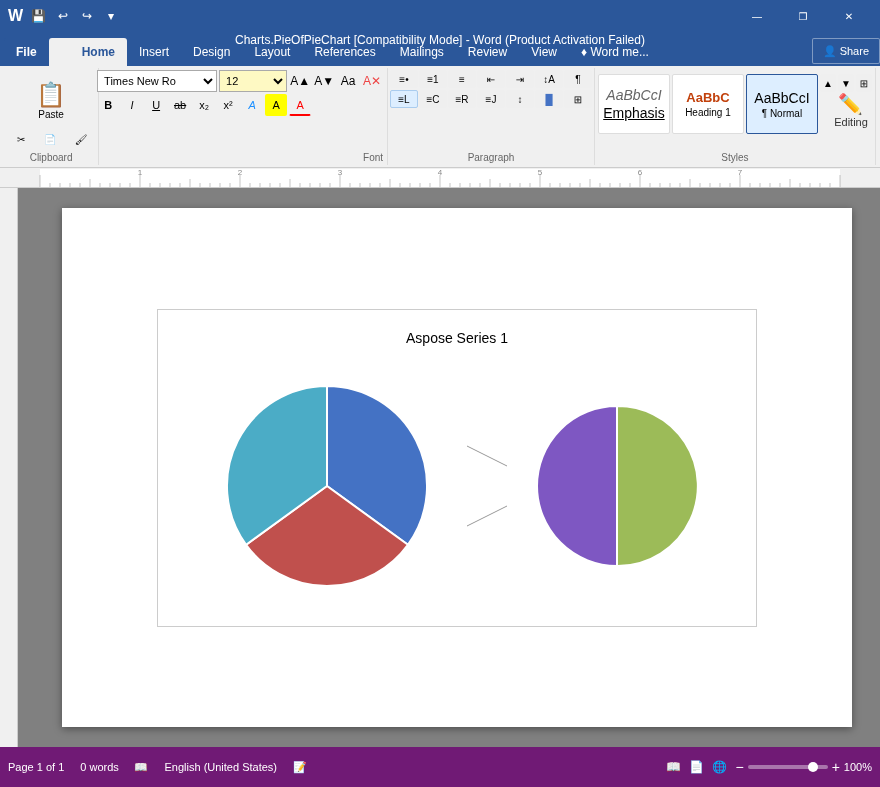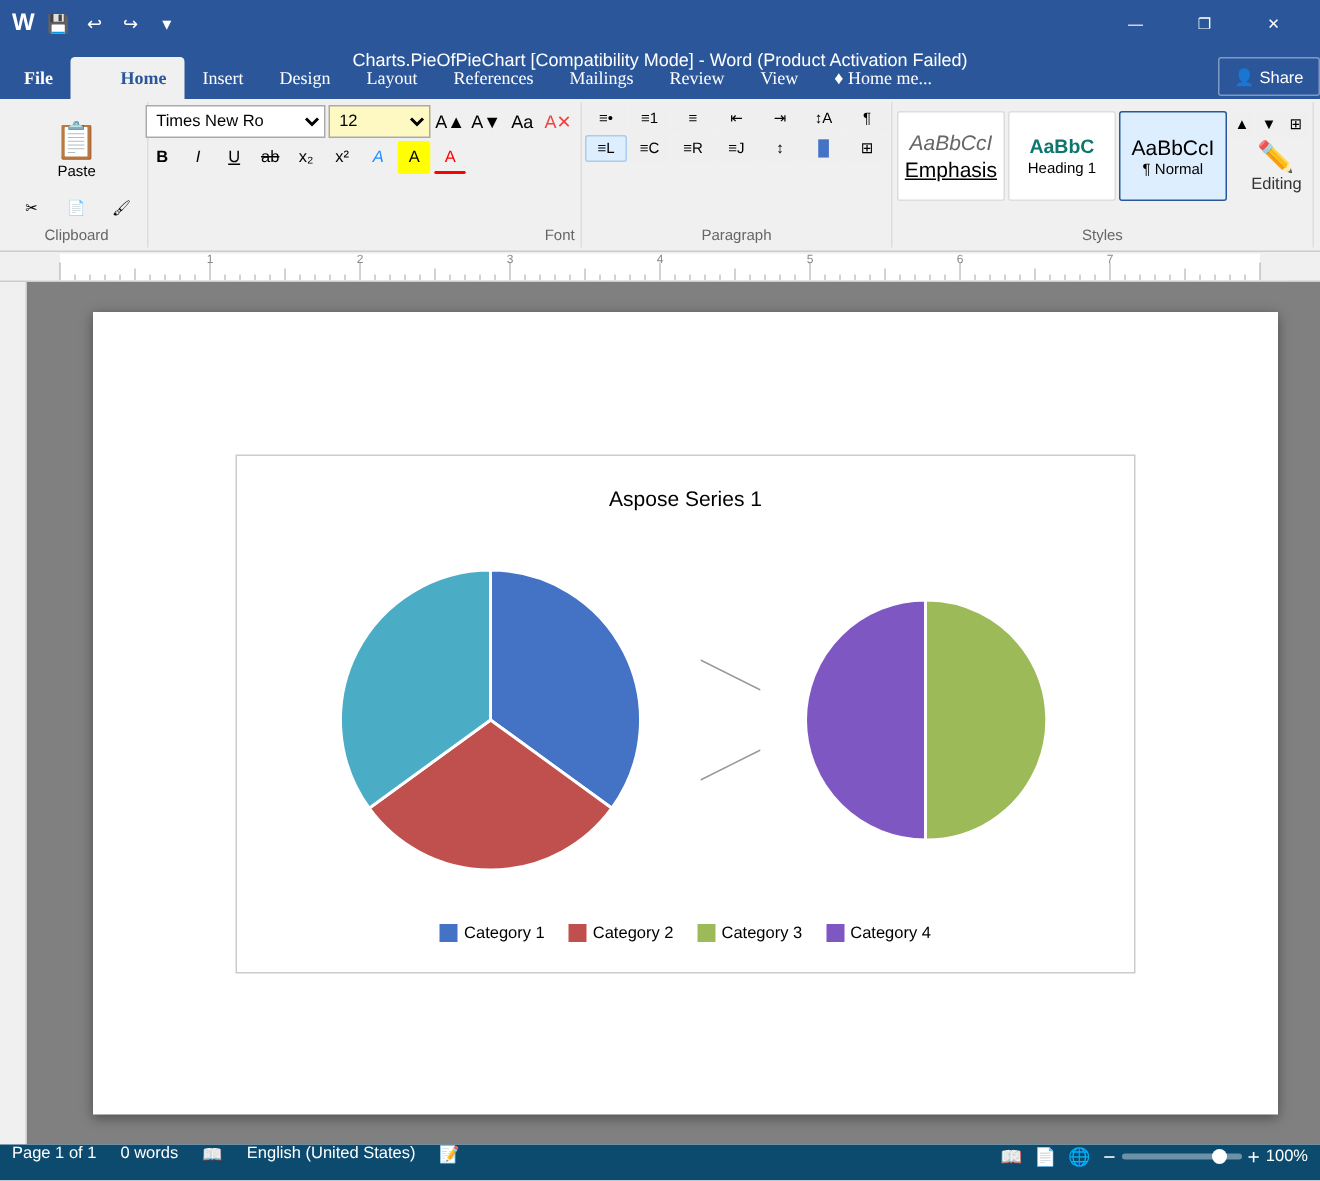--- a/index.html
+++ b/index.html
@@ -31,21 +31,20 @@
     }
     .ribbon-tab {
       padding: 6px 12px;
       color: white;
       font-size: 12px;
       cursor: pointer;
       border-radius: 3px 3px 0 0;
       height: 28px;
       display: flex;
       align-items: center;
-      font-family: Liberation Serif, serif;
     }
     .ribbon-tab.active { background: #f0f0f0; color: #2b579a; font-weight: 600; padding-left: 33px; }
 
     
     .ribbon {
       background: #f0f0f0;
       border-bottom: 1px solid #ccc;
       display: flex;
       align-items: stretch;
       padding: 2px 4px;
@@ -268,25 +267,25 @@
       align-items: center;
       gap: 4px;
     }
     .legend-color {
       width: 12px;
       height: 12px;
     }
 
     
     .status-bar {
-      height: 24px;
-      background: #0c4a6e;
+      height: 40px;
+      background: #701a75;
       color: white;
       display: flex;
-      align-items: flex-start;
+      align-items: center;
       padding: 0 8px;
       font-size: 11px;
       gap: 16px;
       flex-shrink: 0;
     }
     .status-right {
       margin-left: auto;
       display: flex;
       align-items: center;
       gap: 8px;
@@ -344,21 +343,21 @@
 <div class="ribbon-tabs">
   <div class="ribbon-tab" style="background:#2b579a; color:white; font-weight:600;">File</div>
   <div class="ribbon-tab active">Home</div>
   <div class="ribbon-tab">Insert</div>
   <div class="ribbon-tab">Design</div>
   <div class="ribbon-tab">Layout</div>
   <div class="ribbon-tab">References</div>
   <div class="ribbon-tab">Mailings</div>
   <div class="ribbon-tab">Review</div>
   <div class="ribbon-tab">View</div>
-  <div class="ribbon-tab">♦ Home me...</div>
+  <div class="ribbon-tab">♦ Word me...</div>
   <div style="margin-left:auto; display:flex; align-items:center; padding-bottom:2px;">
     <button style="background:#2b579a; color:white; border:1px solid rgba(255,255,255,0.4); padding:2px 10px; cursor:pointer; font-size:11px; border-radius:2px; height:26px;">
       <span>👤</span>
       <span>Share</span>
     </button>
   </div>
 </div>
 
 <div class="ribbon">
 
@@ -437,21 +436,21 @@
   </div>
 
   <div class="ribbon-group" style="min-width:240px;">
     <div class="ribbon-group-content">
       <div class="styles-gallery">
         <div class="style-item">
           <span class="style-preview" style="font-style:italic; color:#666;">AaBbCcI</span>
           <span style="font-size:14px;text-decoration:underline;">Emphasis</span>
         </div>
         <div class="style-item">
-          <span class="style-preview" style="color:#0f766e; font-size:13px; font-weight:bold;">AaBbC</span>
+          <span class="style-preview" style="color:#c2410c; font-size:13px; font-weight:bold;">AaBbC</span>
           <span style="font-size:10px;">Heading 1</span>
         </div>
         <div class="style-item active">
           <span class="style-preview">AaBbCcI</span>
           <span style="font-size:10px;">¶ Normal</span>
         </div>
         <button class="rb-small" style="width:16px; height:18px;">▲</button>
         <button class="rb-small" style="width:16px; height:18px;">▼</button>
         <button class="rb-small" style="width:16px; height:18px;">⊞</button>
       </div>
@@ -585,38 +584,20 @@
           </svg>
 
           <svg width="180" height="180" viewBox="-90 -90 180 180">
 
             <path d="M0,0 L0,-80 A80,80 0 0,1 73.5,33.5 A80,80 0 0,1 0,80 Z" fill="#9cbb58" stroke="white" stroke-width="2"></path>
 
             <path d="M0,0 L0,80 A80,80 0 0,1 0,-80 Z" fill="#7e57c2" stroke="white" stroke-width="2"></path>
           </svg>
         </div>
 
-        <div class="legend">
-          <div class="legend-item">
-            <div class="legend-color" style="background:#4472c4;"></div>
-            <span>Category 1</span>
-          </div>
-          <div class="legend-item">
-            <div class="legend-color" style="background:#c0504d;"></div>
-            <span>Category 2</span>
-          </div>
-          <div class="legend-item">
-            <div class="legend-color" style="background:#9cbb58;"></div>
-            <span>Category 3</span>
-          </div>
-          <div class="legend-item">
-            <div class="legend-color" style="background:#7e57c2;"></div>
-            <span>Category 4</span>
-          </div>
-        </div>
       </div>
     </div>
   </div>
 </div>
 
 <div class="status-bar">
   <span>Page 1 of 1</span>
   <span>0 words</span>
   <span style="cursor:pointer;">📖</span>
   <span>English (United States)</span>

